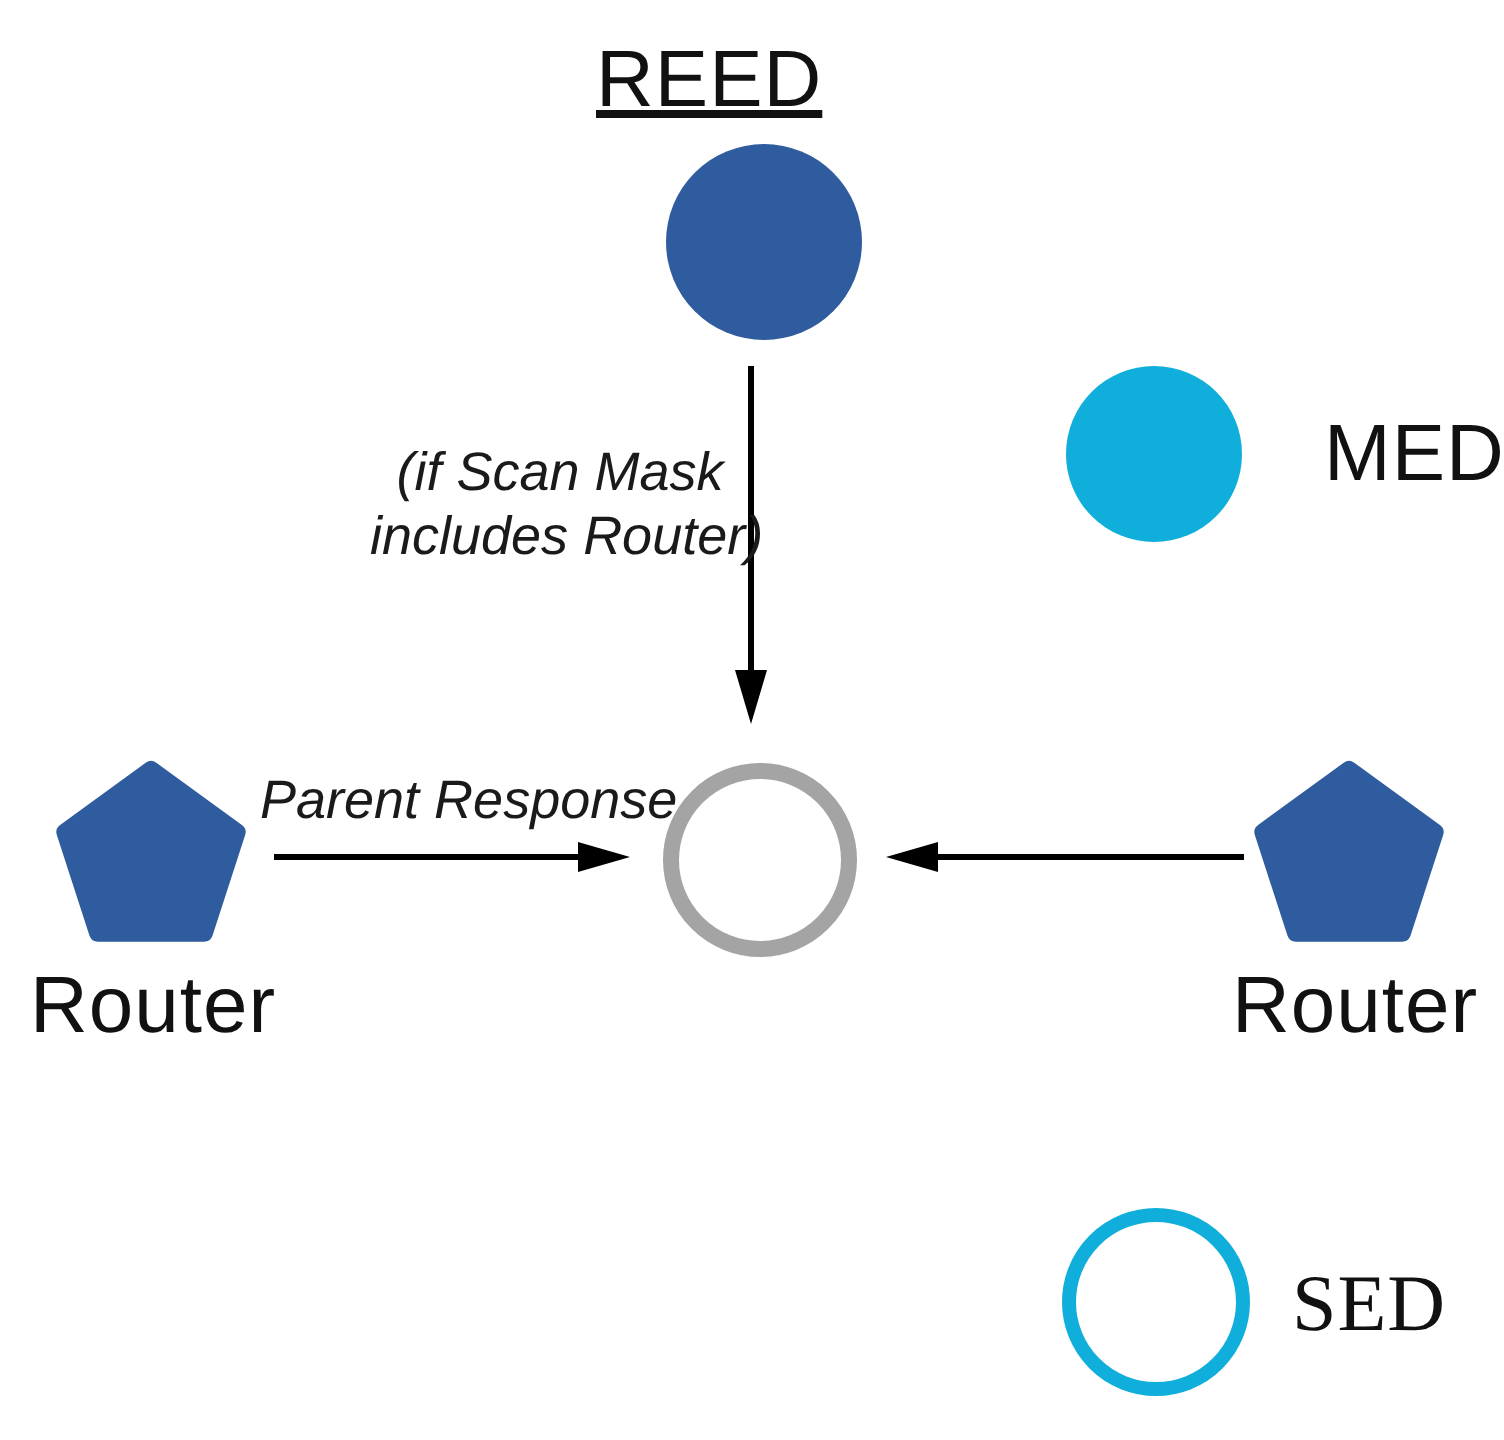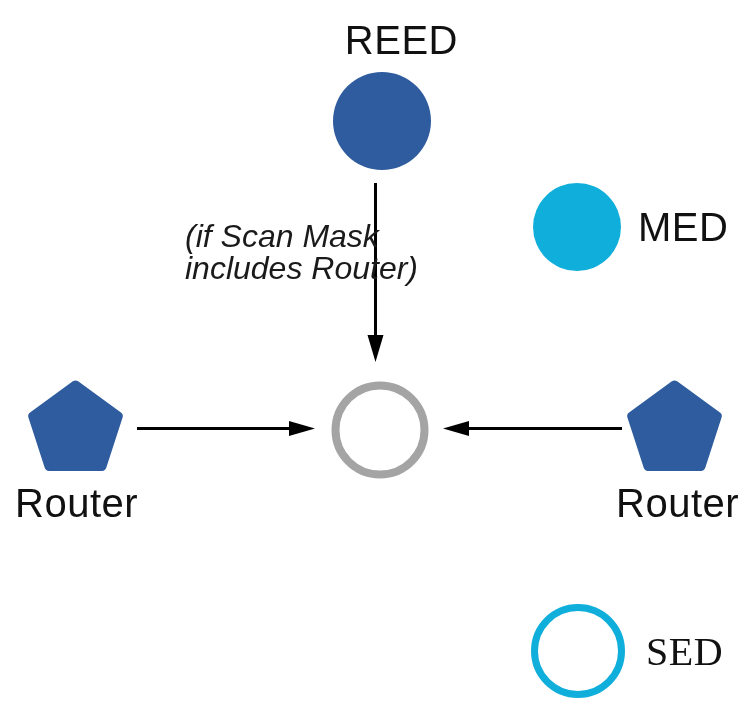--- a/index.html
+++ b/index.html
@@ -7,64 +7,65 @@
   .canvas { position: relative; width: 752px; height: 720px; background: #ffffff; overflow: hidden; }
   .abs { position: absolute; }
   .node-label {
     font-size: 40px;
     line-height: 48px;
     color: #111111;
     white-space: nowrap;
     letter-spacing: 0.5px;
   }
   .annotation {
-    font-size: 32px;
+    font-size: 27px;
     line-height: 32px;
     font-style: italic;
     color: #1a1a1a;
     text-align: center;
     white-space: nowrap;
   }
   svg { display: block; overflow: visible; }
 </style>
 </head>
 <body>
 
 <div class="canvas">
 
-  <div class="abs node-label" style="left:298px; top:16px; width:160px; text-align:right;">REED</div>
+  <div class="abs node-label" style="left:298px; top:16px; width:160px; text-align:left;text-decoration:underline;">REED</div>
 
   <svg class="abs" style="left:333px; top:72px;" width="98" height="98">
     <circle cx="49" cy="49" r="49" fill="#2E5C9E"></circle>
   </svg>
 
   <svg class="abs" style="left:365px; top:181px;" width="21" height="183">
     <line x1="10.5" y1="2" x2="10.5" y2="156" stroke-width="3" stroke="#000000"></line>
     <polygon points="10.5,181 2.5,154 18.5,154" fill="#000000"></polygon>
   </svg>
 
   <div class="abs annotation" style="left:185px; top:220px; width:190px;">
     <div>(if Scan Mask</div>
     <div>includes Router)</div>
   </div>
 
   <svg class="abs" style="left:533px; top:183px;" width="88" height="88">
     <circle cx="44" cy="44" r="44" fill="#10AEDA"></circle>
   </svg>
-  <div class="abs node-label" style="left:638px; top:203px;">MED</div>
+  <div class="abs node-label" style="left:662px; top:203px;">MED</div>
 
   <svg class="abs" style="left:331px; top:381px;" width="98" height="98">
     <circle cx="49" cy="49" r="44.5" fill="#ffffff" stroke-width="8" stroke="#A4A4A4"></circle>
   </svg>
 
   <svg class="abs" style="left:28px; top:381px;" width="95" height="91" viewBox="0 0 95 91">
     <polygon points="47.5,4 90.3,35.1 74,85.4 21,85.4 4.7,35.1" stroke-width="9" stroke-linejoin="round" fill="#2E5C9E" stroke="#2E5C9E"></polygon>
   </svg>
   <div class="abs node-label" style="left:15px; top:479px;">Router</div>
 
+  <div class="abs annotation" style="left:130px; top:384px; width:186px;">Parent Response</div>
 
   <svg class="abs" style="left:135px; top:417px;" width="182" height="23">
     <line x1="2" y1="11.5" x2="156" y2="11.5" stroke-width="3" stroke="#000000"></line>
     <polygon points="180,11.5 154,4 154,19" fill="#000000"></polygon>
   </svg>
 
   <svg class="abs" style="left:441px; top:417px;" width="183" height="23">
     <line x1="28" y1="11.5" x2="181" y2="11.5" stroke-width="3" stroke="#000000"></line>
     <polygon points="2,11.5 28,4 28,19" fill="#000000"></polygon>
   </svg>

